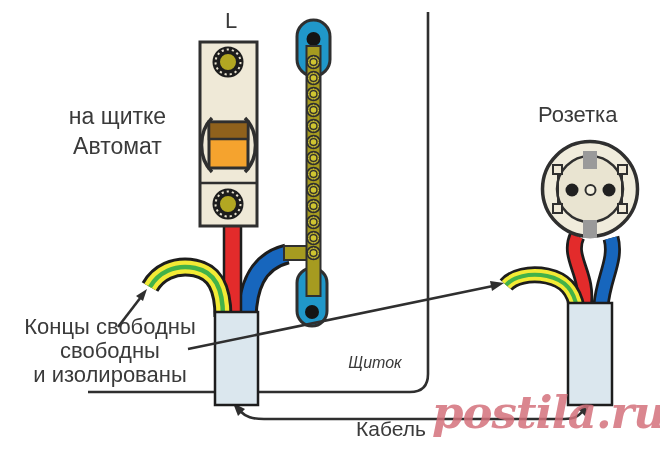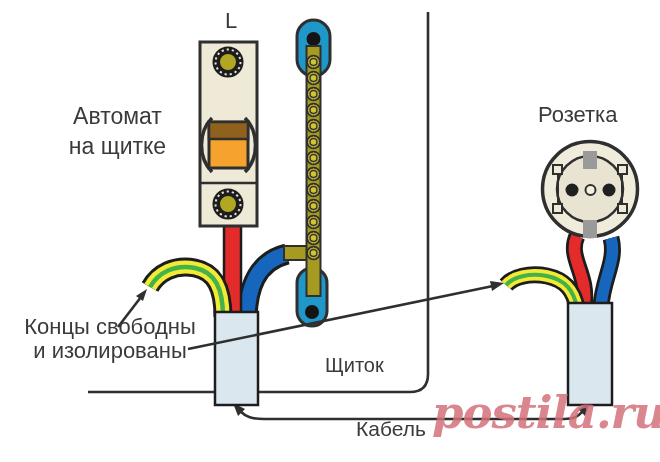--- a/index.html
+++ b/index.html
@@ -6,21 +6,21 @@
   .canvas{
     position:relative;width:660px;height:462px;background:#fff;overflow:hidden;
     font-family:"Liberation Sans", sans-serif;color:var(--text,#3a3a3a);
   }
   .canvas svg{position:absolute;left:0;top:0;}
   .lbl{position:absolute;color:var(--text,#3a3a3a);text-align:center;}
   .lbl-l{left:219px;top:8px;font-size:22px;width:24px;text-align:center;}
   .lbl-breaker{left:55px;top:102px;width:125px;text-align:center;font-size:23px;line-height:1.3;}
   .lbl-socket{left:538px;top:102px;width:105px;text-align:left;font-size:22px;}
   .lbl-ends{left:10px;top:315px;width:200px;text-align:center;font-size:22px;line-height:1.08;}
-  .lbl-panel{left:325px;top:354px;width:100px;text-align:left;font-size:20px;}
+  .lbl-panel{left:325px;top:354px;width:100px;text-align:center;font-size:16px;font-style:italic;}
   .lbl-cable{left:356px;top:417px;font-size:21px;}
   .watermark{
     left:432px;top:386px;font-size:45px;font-weight:bold;font-style:italic;
     font-family:"DejaVu Serif", serif;color:var(--watermark_rose,#d4717c);
     opacity:.85;letter-spacing:-1px;white-space:nowrap;
   }
   
   .ink{stroke:var(--ink,#2f2f2f);}
   .nofill{fill:none;}
 </style>
@@ -140,28 +140,29 @@
 
     <g>
       <line class="ink" stroke-width="2.6" x1="118" y1="327" x2="141" y2="297"></line>
       <polygon fill="var(--ink)" points="147,289 143,301 136,296"></polygon>
     </g>
   </svg>
 
   <div class="lbl lbl-l">L</div>
 
   <div class="lbl lbl-breaker">
+    <div>на щитке</div>
     <div>Автомат</div>
-    <div>на щитке</div>
   </div>
 
   <div class="lbl lbl-socket">Розетка</div>
 
   <div class="lbl lbl-ends">
     <div>Концы свободны</div>
+    <div>свободны</div>
     <div>и изолированы</div>
   </div>
 
   <div class="lbl lbl-panel">Щиток</div>
 
   <div class="lbl lbl-cable">Кабель</div>
 
   <div class="lbl watermark">postila.ru</div>
 </div>
 

